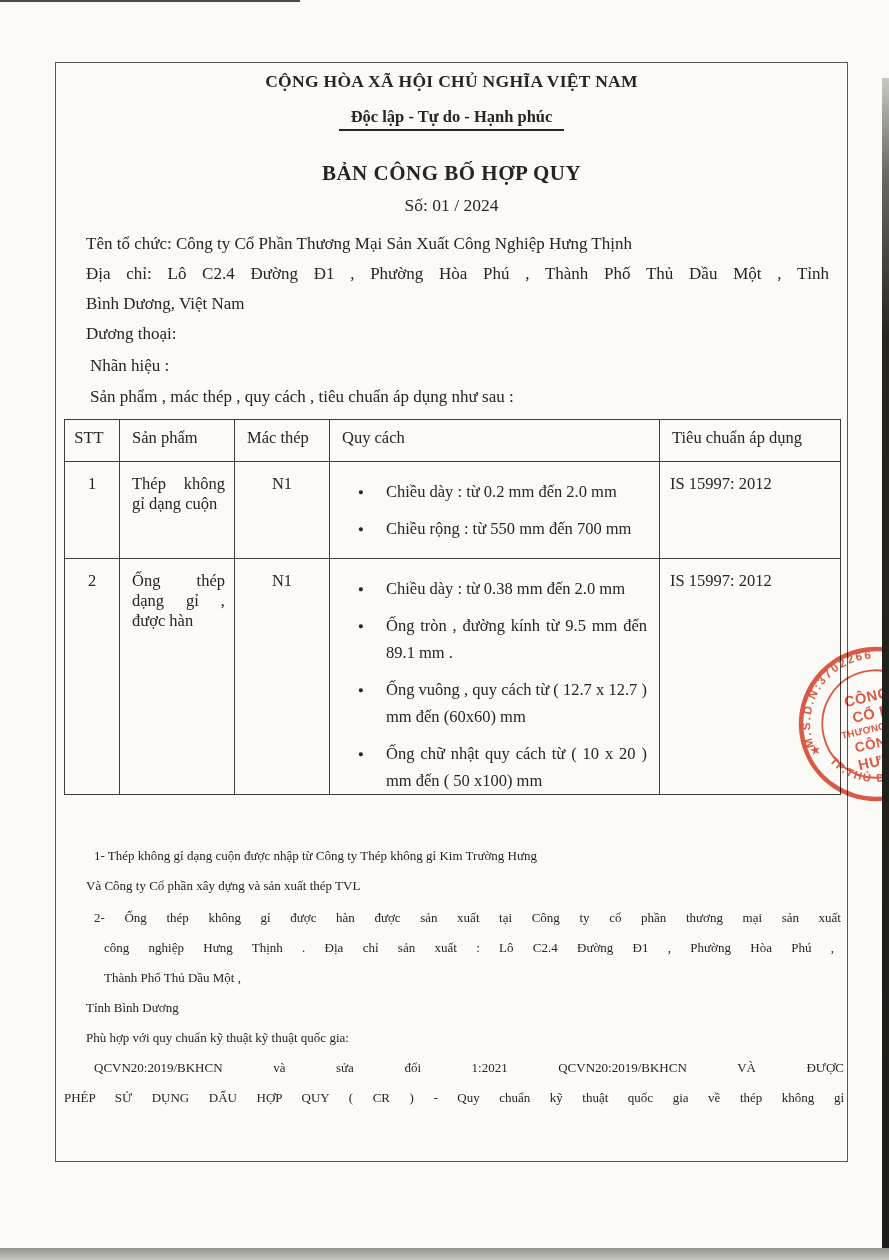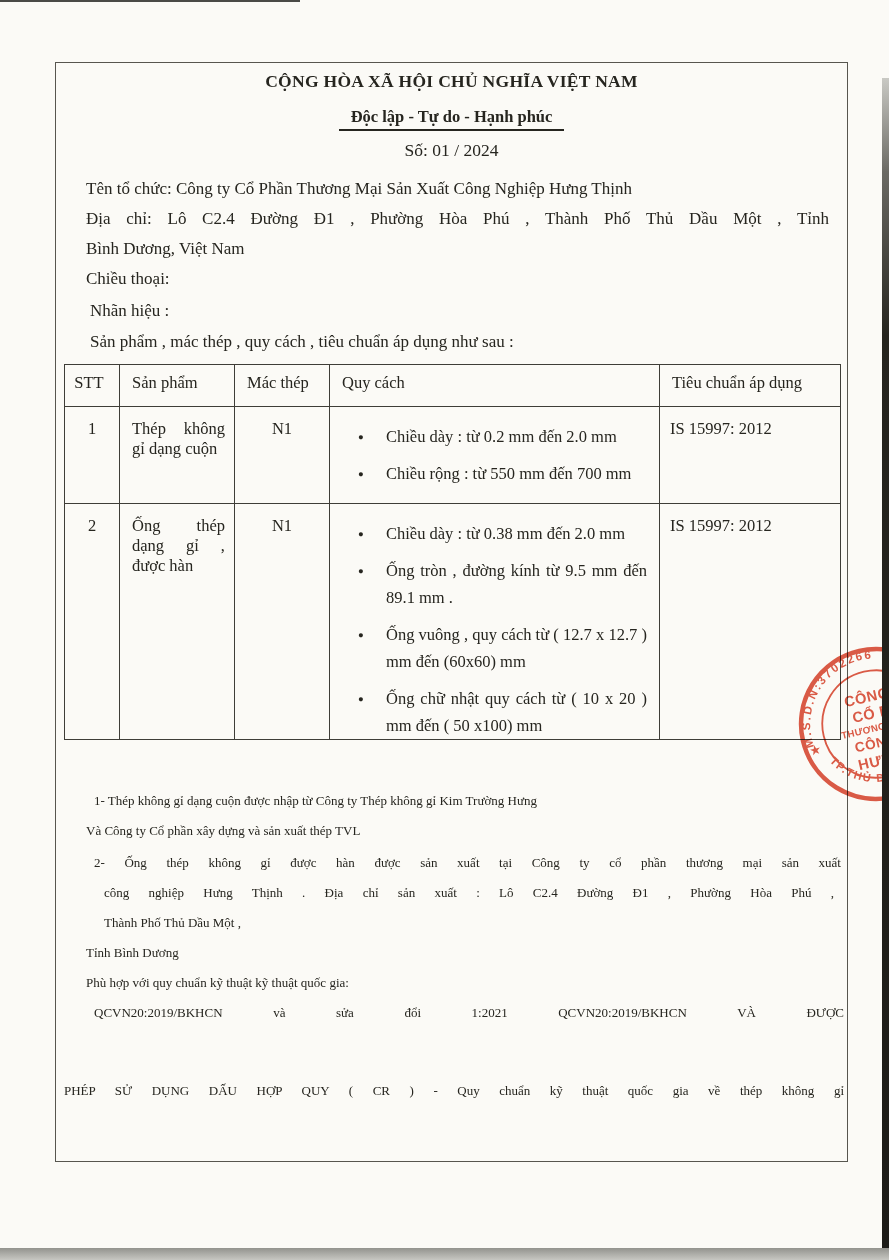--- a/index.html
+++ b/index.html
@@ -71,48 +71,49 @@
   }
   
   .notes { margin-top:46px; font-size:13px; line-height:30px; }
   .notes div { padding-right:3px; }
   .nl-a { padding-left:38px; }
   .nl-b { padding-left:30px; }
   .nl-c { padding-left:48px; }
   .jl { text-align:justify; text-align-last:justify; }
   .n2-block { margin-top:2px; }
   .qcvn-l1 { padding-left:38px; }
-  .qcvn-l2 { padding-left:8px;margin-top:48px; }
+  .qcvn-l2 { padding-left:8px; }
   
   .stamp {
     position:absolute; left:795px; top:643px; width:162px; height:162px;
     transform:rotate(-13deg); z-index:20;
     opacity:.88; mix-blend-mode:multiply;
   }
   .stamp svg text { font-family:"Liberation Sans","DejaVu Sans",sans-serif; font-weight:bold; }
 </style>
 </head>
 <body>
 
 <div class="top-edge-line"></div>
 
 <div class="page-frame">
 
   <div class="nh-line1">CỘNG HÒA XÃ HỘI CHỦ NGHĨA VIỆT NAM</div>
   <div class="nh-line2-wrap">
     <span class="nh-line2">Độc lập - Tự do - Hạnh phúc</span>
   </div>
 
+  <div class="doc-title">BẢN CÔNG BỐ HỢP QUY</div>
   <div class="doc-number">Số: 01 / 2024</div>
 
   <div class="org-block">
     <div>Tên tổ chức: Công ty Cổ Phần Thương Mại Sản Xuất Công Nghiệp Hưng Thịnh</div>
     <div class="just">Địa chỉ: Lô C2.4 Đường Đ1 , Phường Hòa Phú , Thành Phố Thủ Dầu Một , Tỉnh</div>
     <div>Bình Dương, Việt Nam</div>
-    <div>Chiều thoại:</div>
+    <div>Dương thoại:</div>
   </div>
 
   <div class="product-block">
     <div>Nhãn hiệu :</div>
     <div>Sản phẩm , mác thép , quy cách , tiêu chuẩn áp dụng như sau :</div>
   </div>
 
   <table class="products">
     <colgroup>
       <col style="width:55px">

